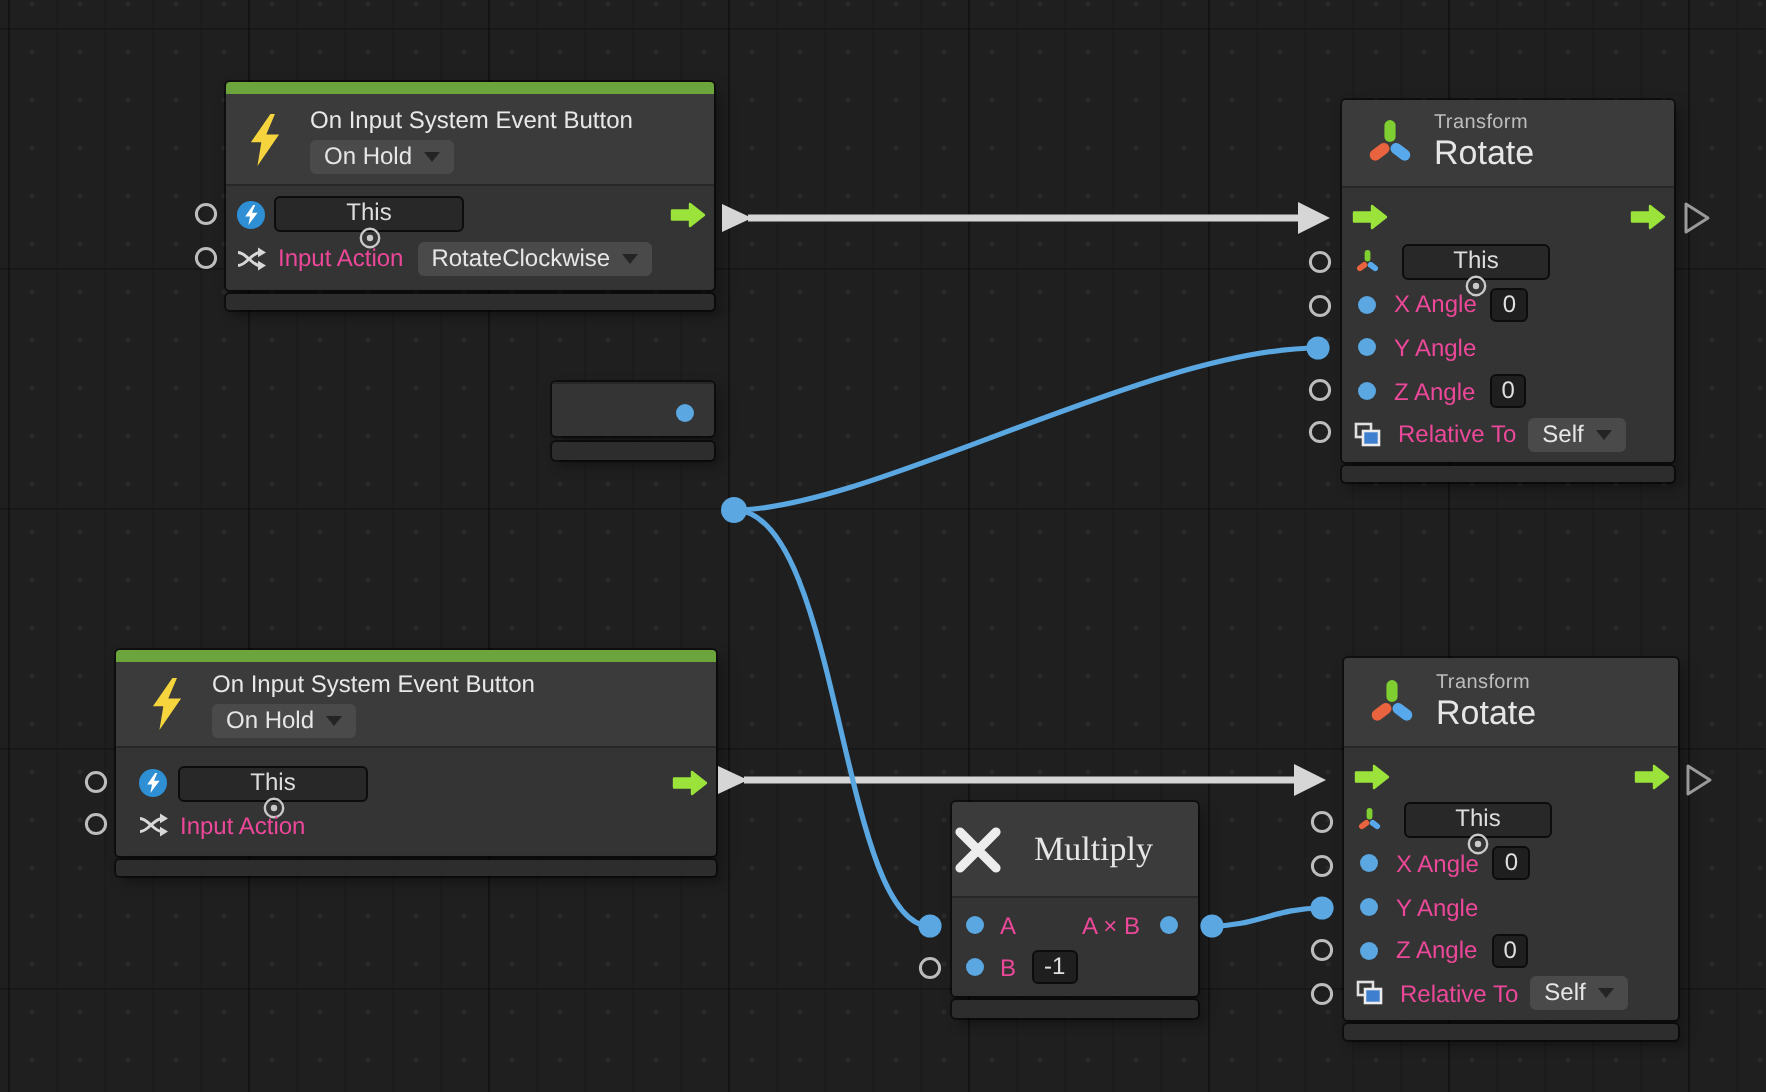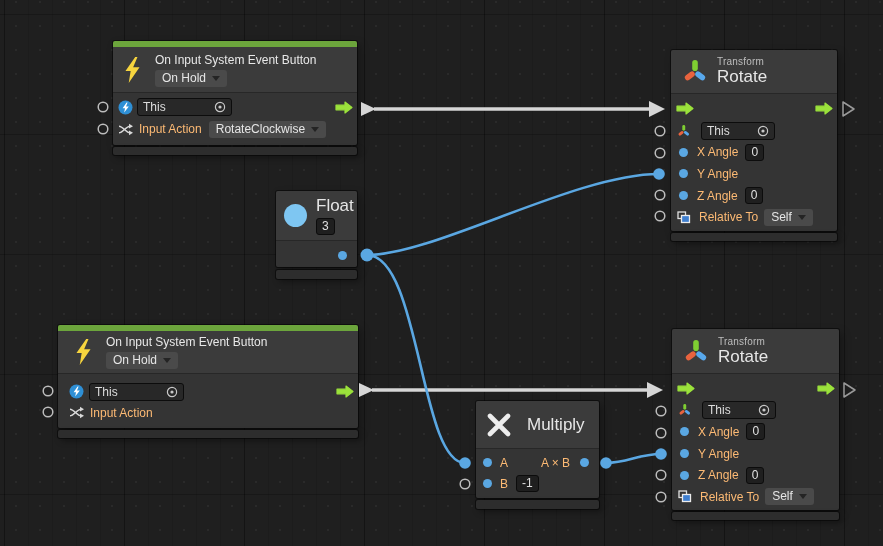--- a/index.html
+++ b/index.html
@@ -20,30 +20,30 @@
   .node{position:absolute;}
   .n-main{border-radius:2px;overflow:hidden;
     box-shadow:0 0 0 1px rgba(0,0,0,.5), 3px 4px 8px rgba(0,0,0,.35);}
   .n-footer{height:8px;background:#2d2d2d;margin-top:2px;border-radius:2px;
     box-shadow:0 0 0 1px rgba(0,0,0,.5), 3px 3px 6px rgba(0,0,0,.35);}
   .accentbar{height:6px;}
   .n-header{background:#3b3b3b;display:flex;align-items:center;}
   .n-body{background:#343434;border-top:1px solid #272727;box-sizing:border-box;}
   .row{display:flex;align-items:center;}
   .dot{width:9px;height:9px;border-radius:50%;background:#5aa7e2;flex:none;}
-  .lbl{color:#fdba74;white-space:nowrap;}
+  .lbl{color:#ec4899;white-space:nowrap;}
   .vbox{background:#1f1f1f;border:1px solid #0c0c0c;border-radius:3px;
     padding:0 5px;line-height:15px;color:#e0e0e0;white-space:nowrap;}
   .dd{background:#4a4a4a;border-radius:3px;padding:1px 7px;display:inline-flex;
     align-items:center;gap:6px;color:#e6e6e6;white-space:nowrap;line-height:15px;}
   .caret{width:0;height:0;border-left:4px solid transparent;
     border-right:4px solid transparent;border-top:5px solid #242424;flex:none;}
   .tfield{background:#282828;border:1px solid #0c0c0c;border-radius:3px;height:18px;
     display:flex;align-items:center;justify-content:space-between;
-    padding:0 5px;box-sizing:border-box;color:#dddddd;}
+    padding:0 5px;box-sizing:border-box;color:#dddddd;flex-direction:column;}
   .title-lg{font-size:17px;color:#e6e6e6;}
   .title-sm{font-size:10px;color:#bdbdbd;letter-spacing:.2px;}
   svg{display:block;}
   #wires{position:absolute;left:0;top:0;pointer-events:none;}
 </style>
 </head>
 <body>
 
 <div id="canvas">
 
@@ -181,27 +181,20 @@
             <span class="caret"></span>
           </div>
         </div>
       </div>
     </div>
     <div class="n-footer"></div>
   </div>
 
   <div class="node" style="left:276px;top:191px;width:81px;">
     <div class="n-main">
-      <div class="n-header" style="height:49px;padding-left:8px;">
-        <span style="width:23px;height:23px;border-radius:50%;background:#7ec6f2;flex:none;"></span>
-        <div style="margin-left:9px;">
-          <div class="title-lg">Float</div>
-          <span class="vbox" style="display:inline-block;margin-top:2px;">3</span>
-        </div>
-      </div>
       <div class="n-body" style="height:27px;padding:3px 10px 0 0;display:flex;justify-content:flex-end;">
         <div class="row" style="height:22px;">
           <span class="dot"></span>
         </div>
       </div>
     </div>
     <div class="n-footer" style="margin-top:3px;height:9px;"></div>
   </div>
 
   <div class="node" style="left:58px;top:325px;width:300px;">
@@ -256,21 +249,21 @@
           </span>
           <span class="lbl" style="margin-left:6px;">Input Action</span>
         </div>
       </div>
     </div>
     <div class="n-footer"></div>
   </div>
 
   <div class="node" style="left:476px;top:401px;width:123px;">
     <div class="n-main">
-      <div class="n-header" style="height:47px;padding-left:10px;">
+      <div class="n-header" style="height:47px;font-family:Liberation Serif, serif;">
         <span>
           <svg width="26" height="26" viewBox="0 0 26 26">
               <path d="M4 4 L22 22 M22 4 L4 22" stroke="#ededed" stroke-width="4.6" stroke-linecap="round"></path>
             </svg>
         </span>
         <div class="title-lg" style="margin-left:15px;">Multiply</div>
       </div>
       <div class="n-body" style="height:50px;padding:3px 10px 0 7px;">
         <div class="row" style="height:21px;">
           <span class="dot"></span>

